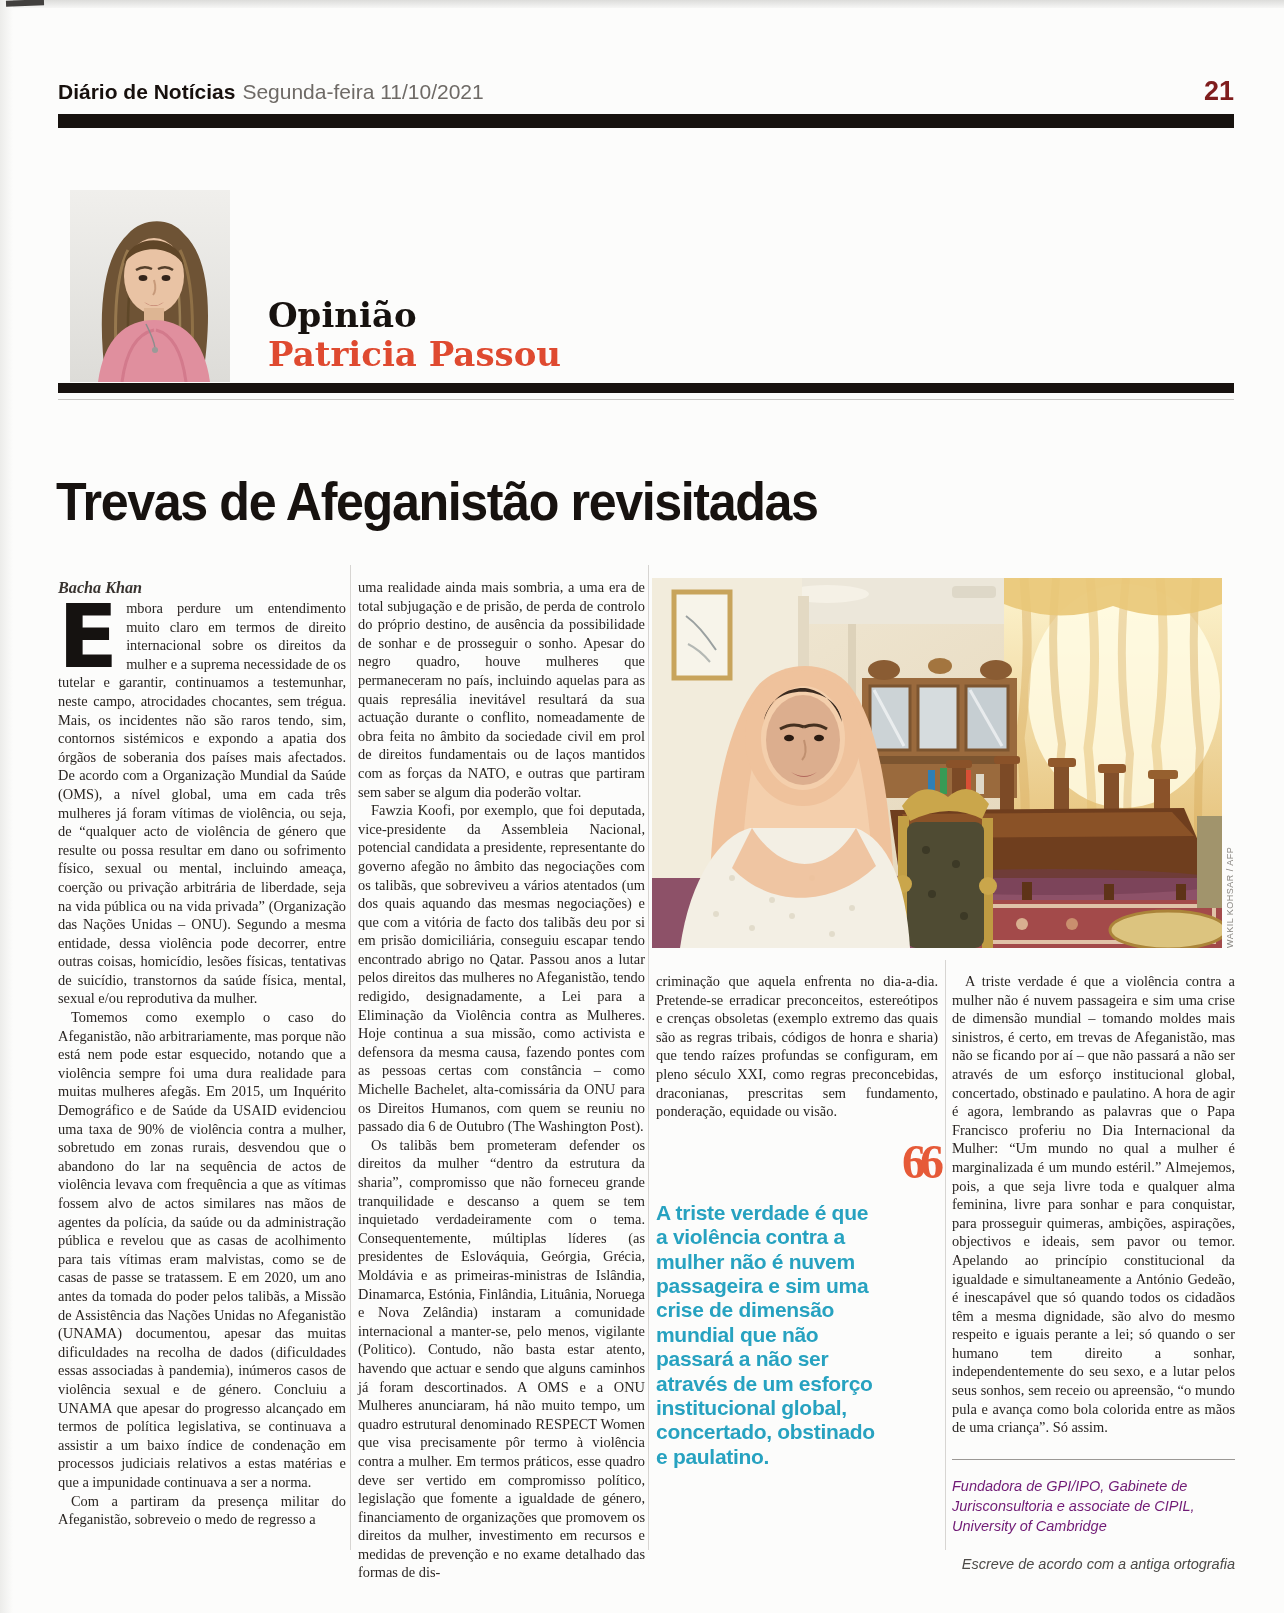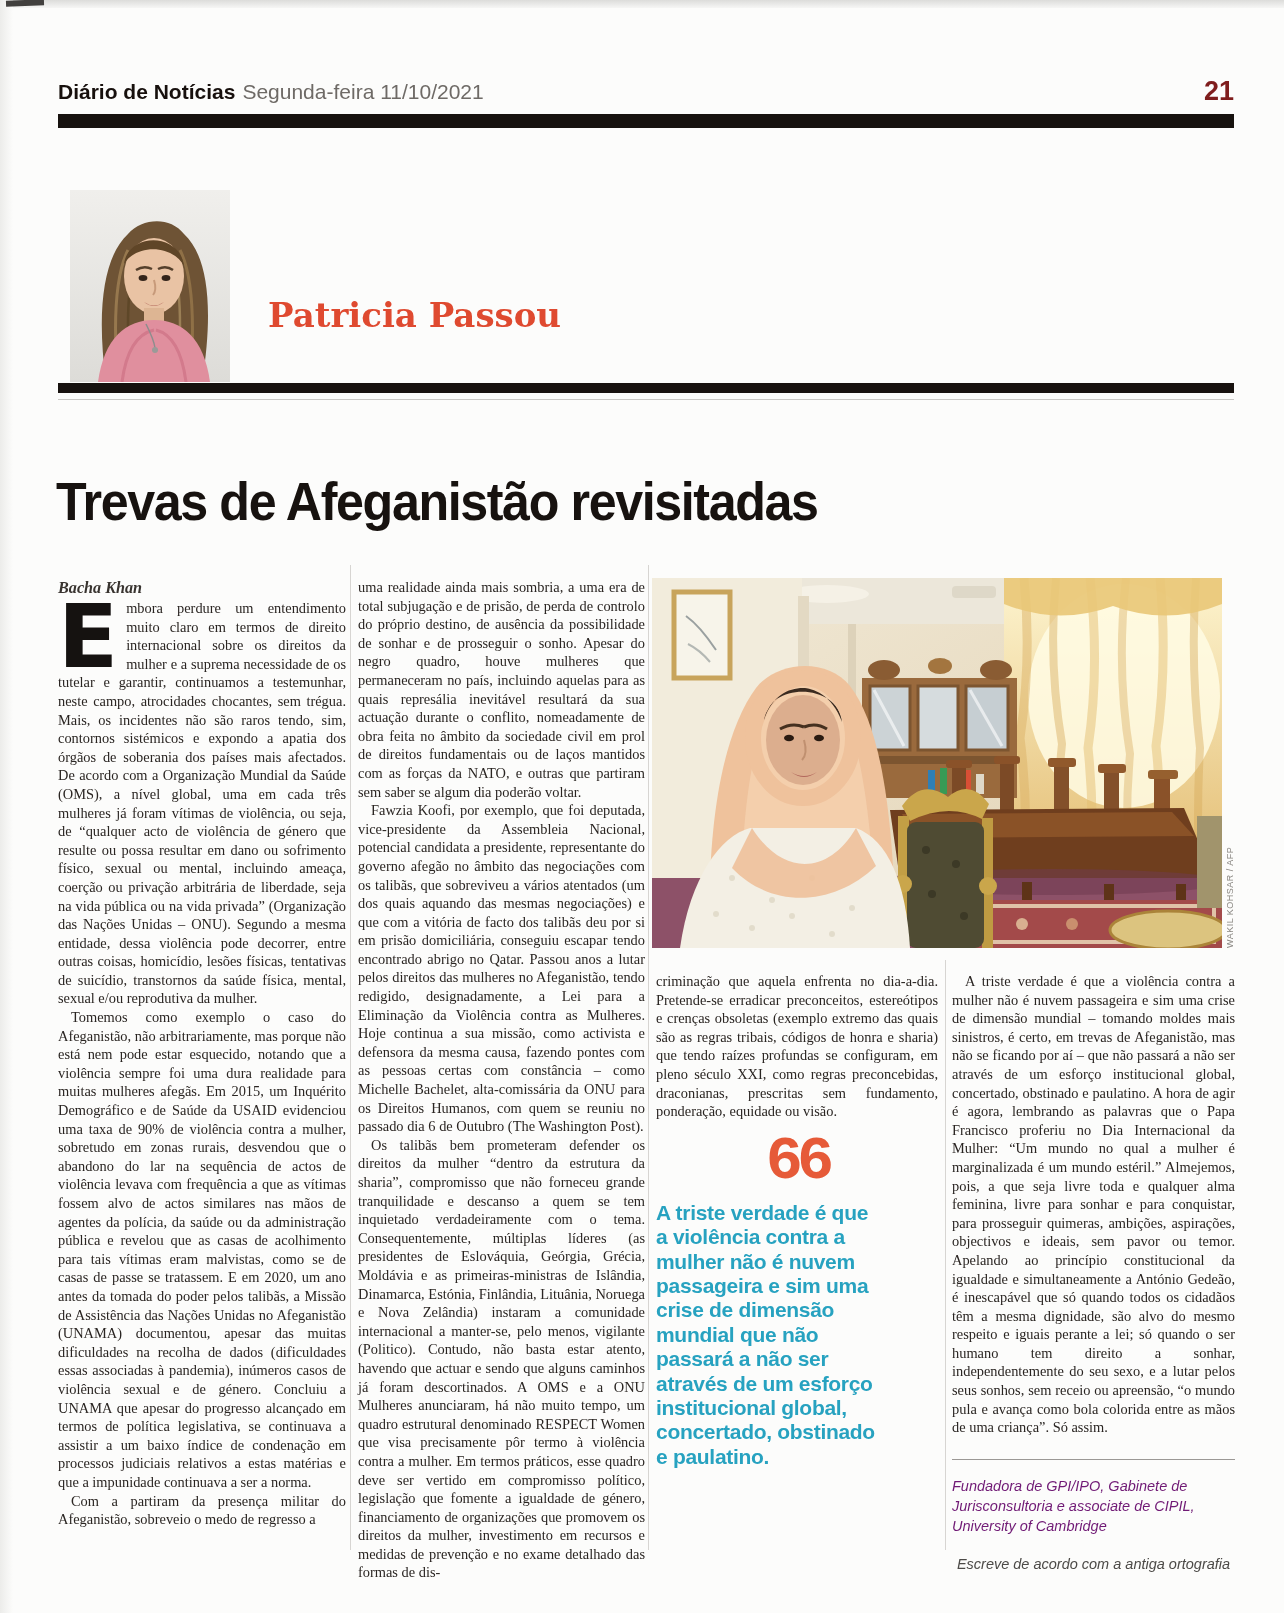--- a/index.html
+++ b/index.html
@@ -53,31 +53,31 @@
   #crule1{left:350px;top:565px;height:985px;}
   #crule2{left:648px;top:565px;height:985px;}
   #crule3{left:945px;top:960px;height:590px;}
 
   
   .photo{position:absolute;left:652px;top:578px;width:570px;height:370px;overflow:hidden;background:#e8dec8;}
   .credit{position:absolute;left:1225px;top:842px;height:106px;font-family:"Liberation Sans","DejaVu Sans",sans-serif;
           font-size:9px;color:#8a8782;letter-spacing:.5px;writing-mode:vertical-rl;transform:rotate(180deg);white-space:nowrap;}
 
   
-  .pq-icon{font-family:Liberation Mono, monospace;font-weight:bold;font-size:62px;line-height:46px;
-           letter-spacing:-6px;color:#e65a38;margin-top:18px;text-align:center;}
+  .pq-icon{font-family:Liberation Serif, serif;font-weight:bold;font-size:48px;line-height:46px;
+           letter-spacing:-6px;color:#e65a38;margin-top:18px;text-align:right;}
   .pq-text{margin-top:16px;width:222px;font-family:"Liberation Sans","DejaVu Sans",sans-serif;font-weight:bold;
            font-size:21px;line-height:24.4px;letter-spacing:-.3px;color:#27a2c0;text-align:left;}
 
   
   .foot-rule{margin-top:22px;width:283px;height:1px;background:#9b9895;}
   .bio{margin-top:16px;font-family:"Liberation Sans","DejaVu Sans",sans-serif;font-style:italic;
        font-size:14.5px;line-height:20px;color:#701a75;text-align:left;}
   .note{margin-top:18px;font-family:"Liberation Sans","DejaVu Sans",sans-serif;font-style:italic;
-        font-size:14.5px;line-height:20px;color:#4c4a47;text-align:center;}
+        font-size:14.5px;line-height:20px;color:#4c4a47;text-align:right;}
 </style>
 </head>
 <body>
 
 <div id="page">
 
   <div class="scan-edge-top"></div>
   <div class="scan-edge-left"></div>
   <div class="scan-mark"></div>
 
@@ -111,20 +111,21 @@
       <path d="M74 112 q10 7 20 0 q-10 8 -20 0 Z" fill="#b2685c"></path>
       <rect x="74" y="118" width="20" height="18" fill="#ddb593"></rect>
       <path d="M28 192 C34 148 56 130 84 130 C112 130 134 148 140 192 Z" fill="#e08f9e"></path>
       <path d="M52 192 C56 162 66 144 84 140" stroke="#cf7487" stroke-width="3" fill="none" opacity=".8"></path>
       <path d="M116 192 C112 162 102 144 86 140" stroke="#cf7487" stroke-width="3" fill="none" opacity=".8"></path>
       <path d="M76 134 q8 16 9 24" stroke="#8d8d8d" stroke-width="1.5" fill="none"></path>
       <circle cx="85" cy="160" r="3" fill="#9a9a98"></circle>
     </svg>
   </div>
   <div class="kicker">
+    <div class="section">Opinião</div>
     <div class="author">Patricia Passou</div>
   </div>
   <div class="bar-thick bar2"></div>
   <div class="rule-thin"></div>
 
   <div class="headline">Trevas de Afeganistão revisitadas</div>
 
   <div class="colrule" id="crule1"></div>
   <div class="colrule" id="crule2"></div>
   <div class="colrule" id="crule3"></div>

